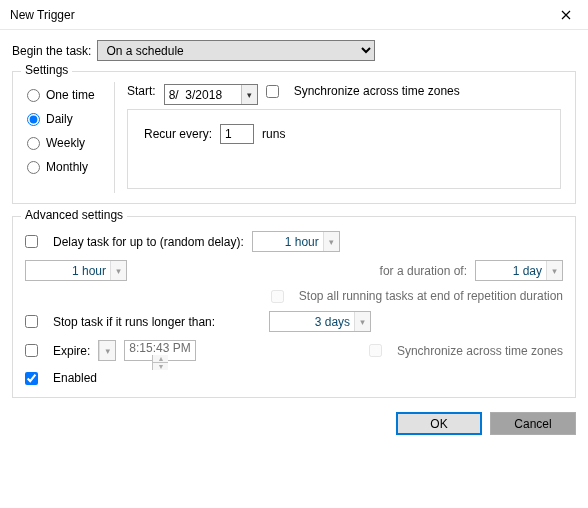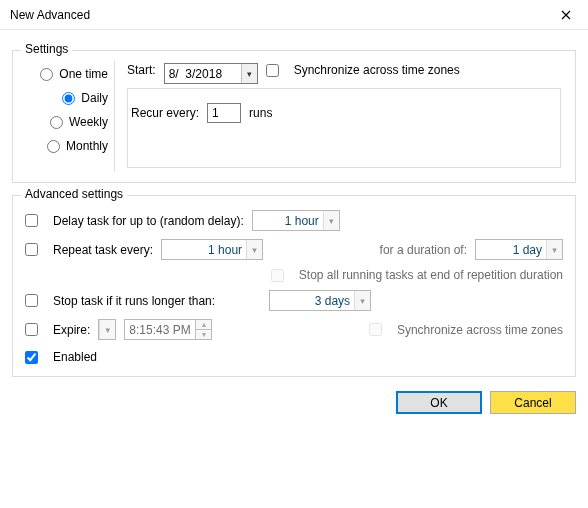--- a/index.html
+++ b/index.html
@@ -50,21 +50,21 @@
     padding: 0 4px;
     color: #000;
   }
   .settings-inner { display: flex; }
   .freq-col {
     width: 92px;
     padding: 6px 6px 6px 4px;
     border-right: 1px solid #dcdcdc;
     display: flex; flex-direction: column; gap: 10px;
   }
-  .radio { display: flex; align-items: center; gap: 6px; justify-content: flex-end; }
+  .radio { display: flex; align-items: center; gap: 6px; }
   .radio input { margin: 0; }
   .sched-col { flex: 1; padding: 2px 4px 4px 12px; }
   .sched-row1 { display: flex; align-items: flex-start; gap: 8px; margin-bottom: 4px; }
   .datebox, .timebox, .combobox {
     display: inline-flex; align-items: center;
     border: 1px solid #7a7a7a; height: 21px; background: #fff;
   }
   .datebox input, .timebox input, .combobox input {
     border: none; outline: none; height: 19px; font-family: inherit; font-size: 12px;
     padding: 0 4px; background: transparent;
@@ -80,72 +80,78 @@
   }
   .timebox .spin div {
     flex: 1; display: flex; align-items: center; justify-content: center;
     font-size: 7px; background: #f0f0f0; line-height: 1;
   }
   .timebox .spin div:first-child { border-bottom: 1px solid #c0c0c0; }
   .chk { display: flex; align-items: center; gap: 15px; }
   .chk input { margin: 0; width: 13px; height: 13px; }
   .recurbox {
     border: 1px solid #dcdcdc;
-    padding: 14px 3px;
+    padding: 14px 16px;
     min-height: 80px;
   }
   .recurbox .rr { display: flex; align-items: center; gap: 8px; }
   .recurbox input.num {
     width: 34px; height: 20px; border: 1px solid #7a7a7a;
     text-align: left; padding: 0 4px; font-family: inherit; font-size: 12px;
   }
   .adv { margin-top: 12px; position: relative; border: 1px solid #dcdcdc; padding: 14px 12px 12px 12px; }
   .adv .legend { position: absolute; top: -9px; left: 8px; background: #fff; padding: 0 4px; }
   .adv-row { display: flex; align-items: center; gap: 8px; margin-bottom: 8px; }
   .adv-row.indent { padding-left: 28px; justify-content: flex-end; }
   .disabled { color: #6d6d6d; }
   .disabled input[type="checkbox"] { opacity: 0.55; }
   .combo-dis { border-color: #b8b8b8; }
   .combo-dis input { color: #0c4a6e; text-align: right; }
   .combo-dis .dd, .date-dis .dd { color: #999; background: #f6f6f6; border-left-color: #ddd; }
   .date-dis { border-color: #b8b8b8; }
   .date-dis input { color: #6d6d6d; }
-  .time-dis { border-color: #b8b8b8; }
+  .time-dis { border-color: #b8b8b8; flex-direction: column; }
   .time-dis input { color: #6d6d6d; }
   .time-dis .spin div { color: #aaa; background: #f6f6f6; }
   .spacer-flex { flex: 1; }
   .footer {
     display: flex; justify-content: flex-end; gap: 8px;
     padding: 8px 12px 10px 12px;
   }
   .btn {
     width: 86px; height: 23px;
     border: 1px solid #adadad;
-    background: #fde047;
+    background: #a3a3a3;
     font-family: inherit; font-size: 12px;
     display: flex; align-items: center; justify-content: center;
   }
   .btn.default { border: 2px solid #0078d7; background: #e1e1e1; }
   .w70 { width: 70px; }
   .w76 { width: 76px; }
   .w84 { width: 84px; }
 </style>
 </head>
 <body>
 
 <div class="titlebar">
-  <span class="title">New Advanced</span>
+  <span class="title">New Trigger</span>
   <div class="closebtn">
     <svg width="10" height="10" viewBox="0 0 10 10">
         <path d="M1 1 L9 9 M9 1 L1 9" stroke="currentColor" stroke-width="1.2"></path>
       </svg>
   </div>
 </div>
 
 <div class="body">
+  <div class="row">
+    <span class="label">Begin the task:</span>
+    <select class="begin">
+      <option>On a schedule</option>
+    </select>
+  </div>
 
   <div class="fieldset">
     <span class="legend">Settings</span>
     <div class="settings-inner">
       <div class="freq-col">
         <label class="radio">
             <input type="radio" name="f" style="">
             <span>One time</span>
           </label>
         <label class="radio">
@@ -192,24 +198,20 @@
           <input type="checkbox" style="">
           <span>Delay task for up to (random delay):</span>
         </label>
       <span class="combobox combo-dis">
         <input class="w70" disabled="" value="1 hour" style="">
         <span class="dd">▾</span>
       </span>
     </div>
 
     <div class="adv-row">
-      <label class="chk">
-          <input type="checkbox" style="">
-          <span>Repeat task every:</span>
-        </label>
       <span class="combobox combo-dis">
         <input class="w84" disabled="" value="1 hour" style="">
         <span class="dd">▾</span>
       </span>
       <span class="spacer-flex"></span>
       <span class="disabled">for a duration of:</span>
       <span class="combobox combo-dis">
         <input class="w70" disabled="" value="1 day" style="">
         <span class="dd">▾</span>
       </span>

